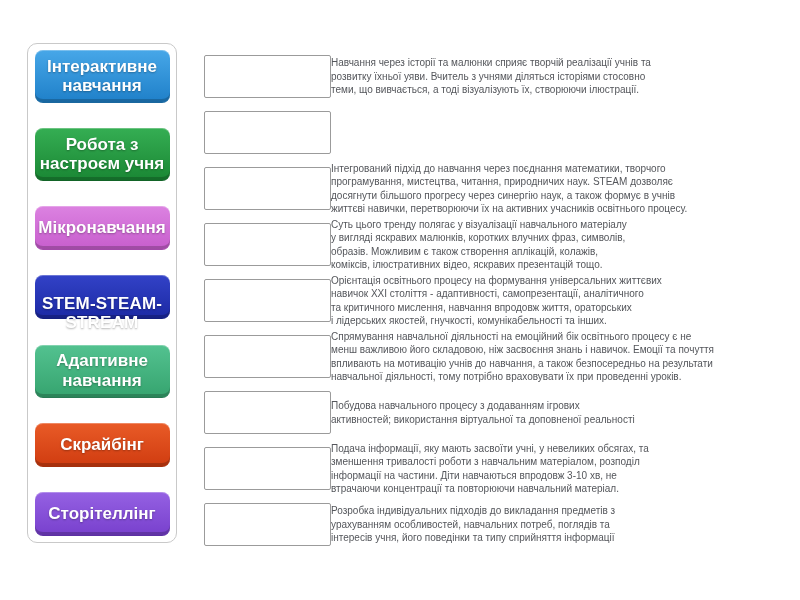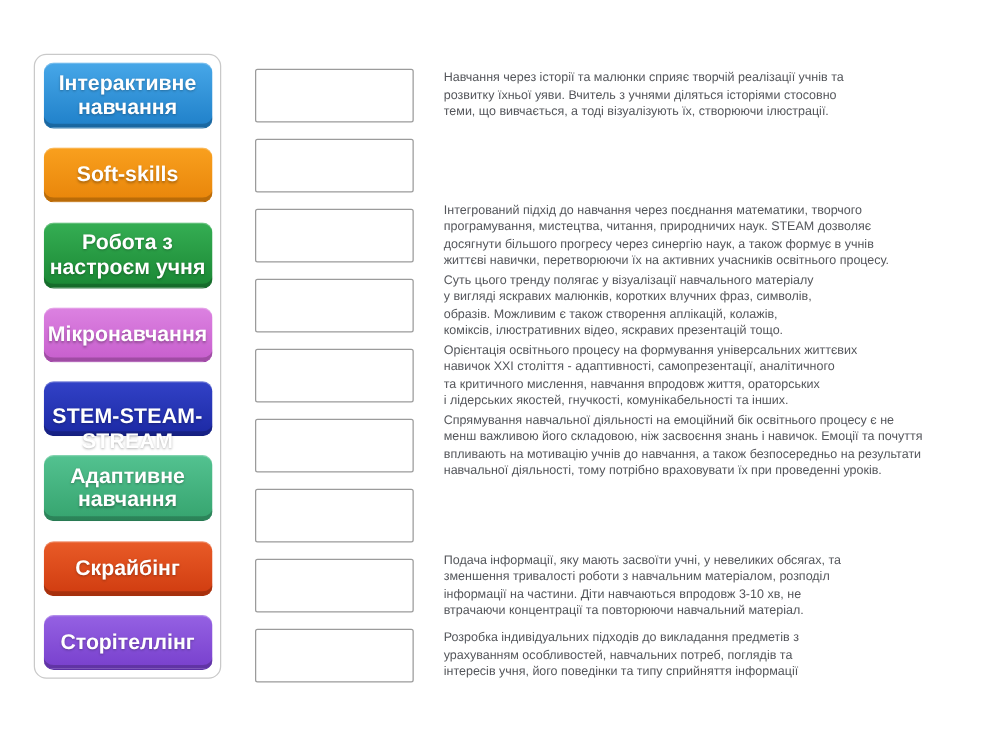--- a/index.html
+++ b/index.html
@@ -60,42 +60,39 @@
   }
   .slot {
     flex: none;
     width: 127px; height: 43px;
     background: #ffffff;
     border: 1px solid #9b9b9b;
     border-radius: 2px;
     cursor: pointer;
   }
   .desc {
-    margin-left: 24px;
+    margin-left: 0;
     width: 452px;
     font-size: 10px;
     line-height: 13.4px;
     color: #54565b;
     white-space: pre-line;
   }
 </style>
 </head>
 <body>
 
 <div class="stage">
   <div class="tiles-panel" id="tilesPanel">
   <div class="tile" style="height: 53px; background: linear-gradient(rgb(71, 167, 232), rgb(31, 128, 201)); border-bottom: 1px solid rgb(26, 104, 159);">
     <span class="tile-label">Інтерактивне
 навчання</span>
   </div>
 
 
-  <div class="tile" style="height: 44px; background: linear-gradient(rgb(249, 160, 30), rgb(232, 133, 10)); border-bottom: 1px solid rgb(187, 106, 5);">
-    <span class="tile-label">Soft-skills</span>
-  </div>
 
   <div class="tile" style="height: 53px; background: linear-gradient(rgb(53, 174, 83), rgb(26, 135, 52)); border-bottom: 1px solid rgb(18, 100, 39);">
     <span class="tile-label">Робота з
 настроєм учня</span>
   </div>
 
   <div class="tile" style="height: 44px; background: linear-gradient(rgb(220, 130, 225), rgb(199, 94, 205)); border-bottom: 1px solid rgb(162, 72, 169);">
     <span class="tile-label">Мікронавчання</span>
   </div>
 
@@ -155,20 +152,22 @@
   <div class="row">
     <div class="slot"></div>
     <div class="desc">Спрямування навчальної діяльності на емоційний бік освітнього процесу є не
 менш важливою його складовою, ніж засвоєння знань і навичок. Емоції та почуття
 впливають на мотивацію учнів до навчання, а також безпосередньо на результати
 навчальної діяльності, тому потрібно враховувати їх при проведенні уроків.</div>
   </div>
 
   <div class="row">
     <div class="slot"></div>
+    <div class="desc">Побудова навчального процесу з додаванням ігрових
+активностей; використання віртуальної та доповненої реальності</div>
   </div>
 
   <div class="row">
     <div class="slot"></div>
     <div class="desc">Подача інформації, яку мають засвоїти учні, у невеликих обсягах, та
 зменшення тривалості роботи з навчальним матеріалом, розподіл
 інформації на частини. Діти навчаються впродовж 3-10 хв, не
 втрачаючи концентрації та повторюючи навчальний матеріал.</div>
   </div>
 

